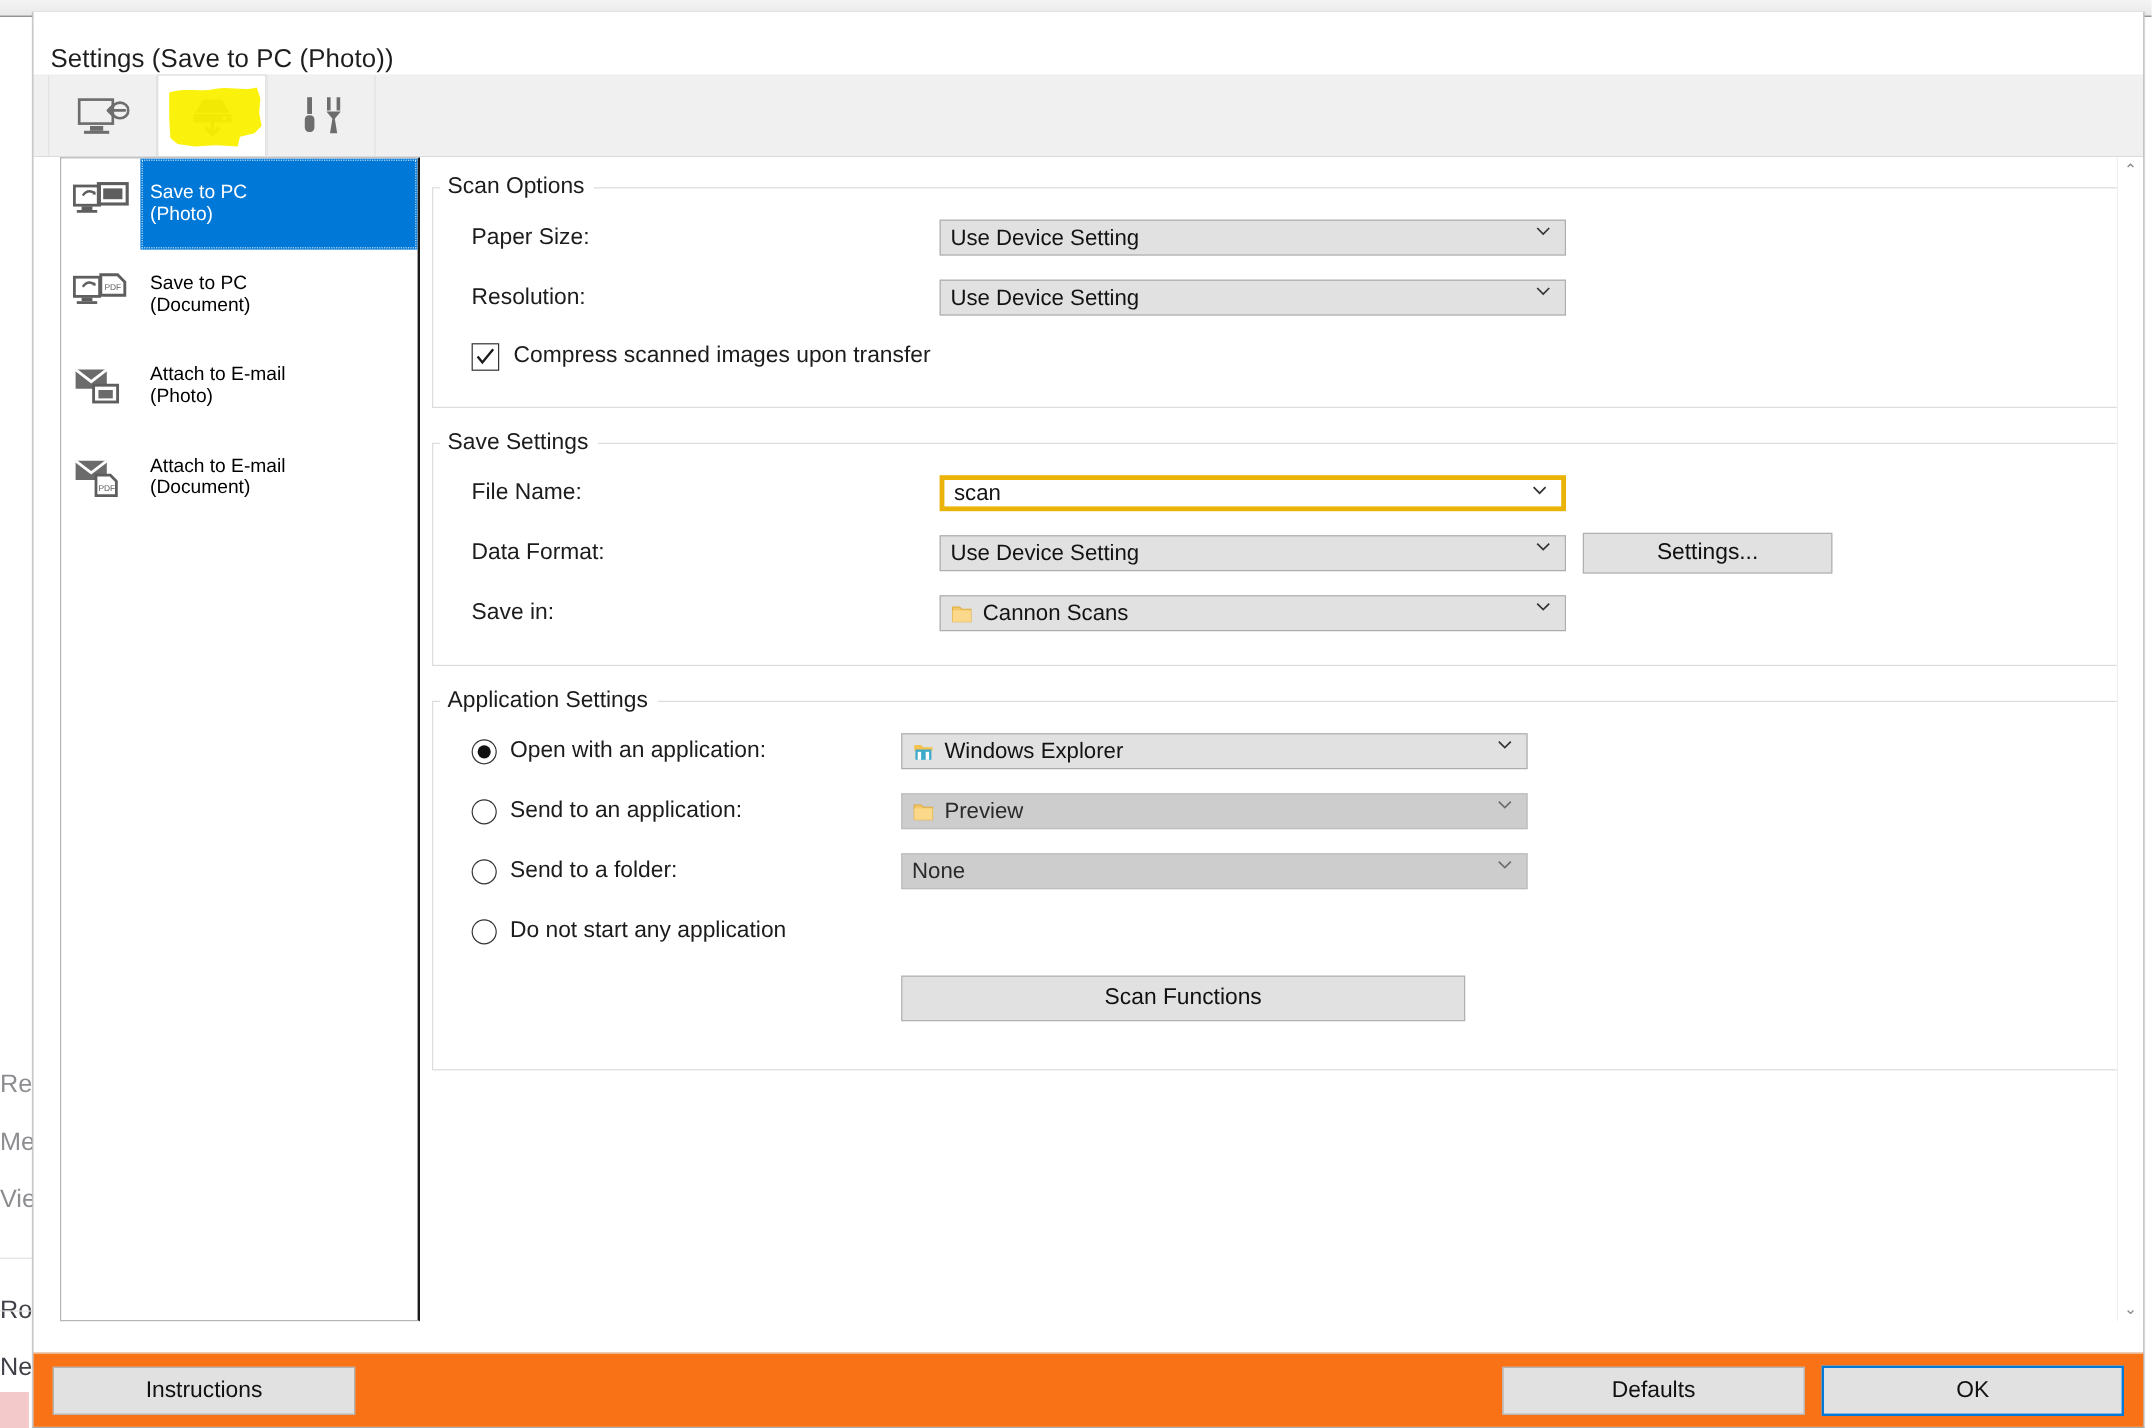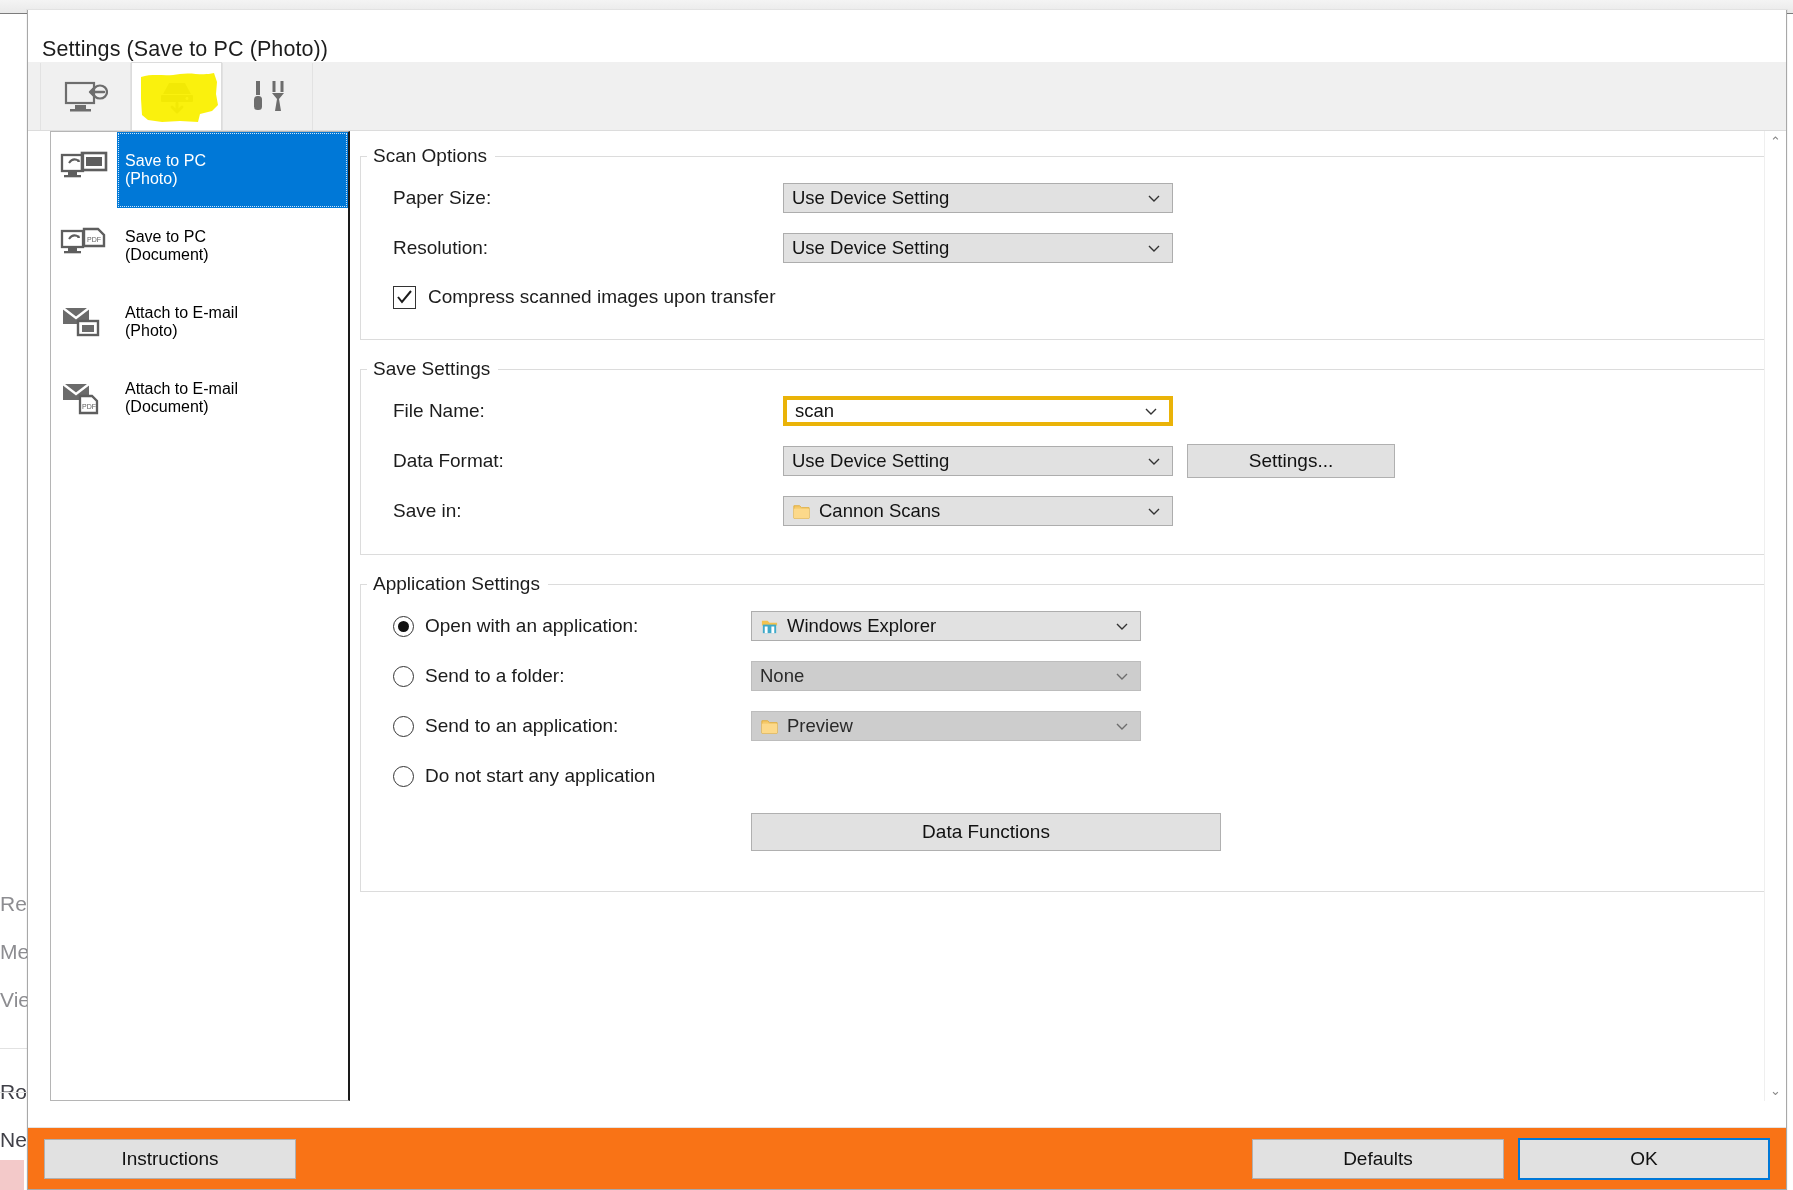--- a/index.html
+++ b/index.html
@@ -156,24 +156,24 @@
     height: 50px;
     padding-left: 32px;
   }
   .row .lbl {
     flex: 0 0 390px;
     font-size: 19px; color: #1c1c1c;
   }
 
   
   .combo {
-    width: 390px; height: 30px;
+    width: 522px; height: 30px;
     background: #e1e1e1;
     border: 1px solid #adadad;
-    display: flex; align-items: center;
+    display: flex; 
     padding: 0 4px 0 8px;
     font-size: 18.5px; color: #131313;
     position: relative;
     justify-content: space-between;
   }
   .combo .cbtext { display:flex; align-items:center; gap:8px; overflow:hidden; white-space:nowrap; }
   .combo.editable { background: #ffffff; border: 4px solid #eab308; }
   .combo.disabled { background: #cdcdcd; border: 1px solid #bdbdbd; color: #2a2a2a; }
   .chev { width: 16px; height: 16px; flex: 0 0 16px; margin-right: 6px; }
 
@@ -470,61 +470,61 @@
             </span>
             <svg class="chev" viewBox="0 0 16 16">
                 <path d="M3 6 l5 5 l5 -5" fill="none" stroke="#333" stroke-width="1.4"></path>
               </svg>
           </div>
         </div>
 
         <div class="radiorow">
           <span class="radiolabel">
             <span class="radio"></span>
+            <span>Send to an application:</span>
+          </span>
+          <div class="combo disabled">
+            <span class="cbtext">
+              <svg class="folder-ico" viewBox="0 0 20 20">
+                <path d="M2 4 h6 l2 2 h8 v11 h-16 z" fill="#f5c96a" stroke="#e0ad3a" stroke-width="1"></path>
+                <path d="M2 7 h16 v10 h-16 z" fill="#fcd98a"></path>
+              </svg>
+              <span>Preview</span>
+            </span>
+            <svg class="chev" viewBox="0 0 16 16">
+                <path d="M3 6 l5 5 l5 -5" fill="none" stroke="#6d6d6d" stroke-width="1.4"></path>
+              </svg>
+          </div>
+        </div>
+
+        <div class="radiorow">
+          <span class="radiolabel">
+            <span class="radio"></span>
             <span>Send to a folder:</span>
           </span>
           <div class="combo disabled">
             <span class="cbtext">
                 <span>None</span>
               </span>
-            <svg class="chev" viewBox="0 0 16 16">
-                <path d="M3 6 l5 5 l5 -5" fill="none" stroke="#6d6d6d" stroke-width="1.4"></path>
-              </svg>
-          </div>
-        </div>
-
-        <div class="radiorow">
-          <span class="radiolabel">
-            <span class="radio"></span>
-            <span>Send to an application:</span>
-          </span>
-          <div class="combo disabled">
-            <span class="cbtext">
-              <svg class="folder-ico" viewBox="0 0 20 20">
-                <path d="M2 4 h6 l2 2 h8 v11 h-16 z" fill="#f5c96a" stroke="#e0ad3a" stroke-width="1"></path>
-                <path d="M2 7 h16 v10 h-16 z" fill="#fcd98a"></path>
-              </svg>
-              <span>Preview</span>
-            </span>
             <svg class="chev" viewBox="0 0 16 16">
                 <path d="M3 6 l5 5 l5 -5" fill="none" stroke="#6d6d6d" stroke-width="1.4"></path>
               </svg>
           </div>
         </div>
 
         <div class="radiorow">
           <span class="radiolabel" style="flex:0 0 600px">
             <span class="radio"></span>
             <span>Do not start any application</span>
           </span>
         </div>
 
         <div class="radiorow" style="height:62px">
           <span class="radiolabel"></span>
-          <div class="pushbtn" style="width:470px;height:38px">Data Functions</div>
+          <div class="pushbtn" style="width:470px;height:38px">Scan Functions</div>
         </div>
       </fieldset>
 
       <div class="scrollcol">
         <span class="sc-arrow">⌃</span>
         <span class="sc-arrow">⌄</span>
       </div>
     </div>
   </div>
 

